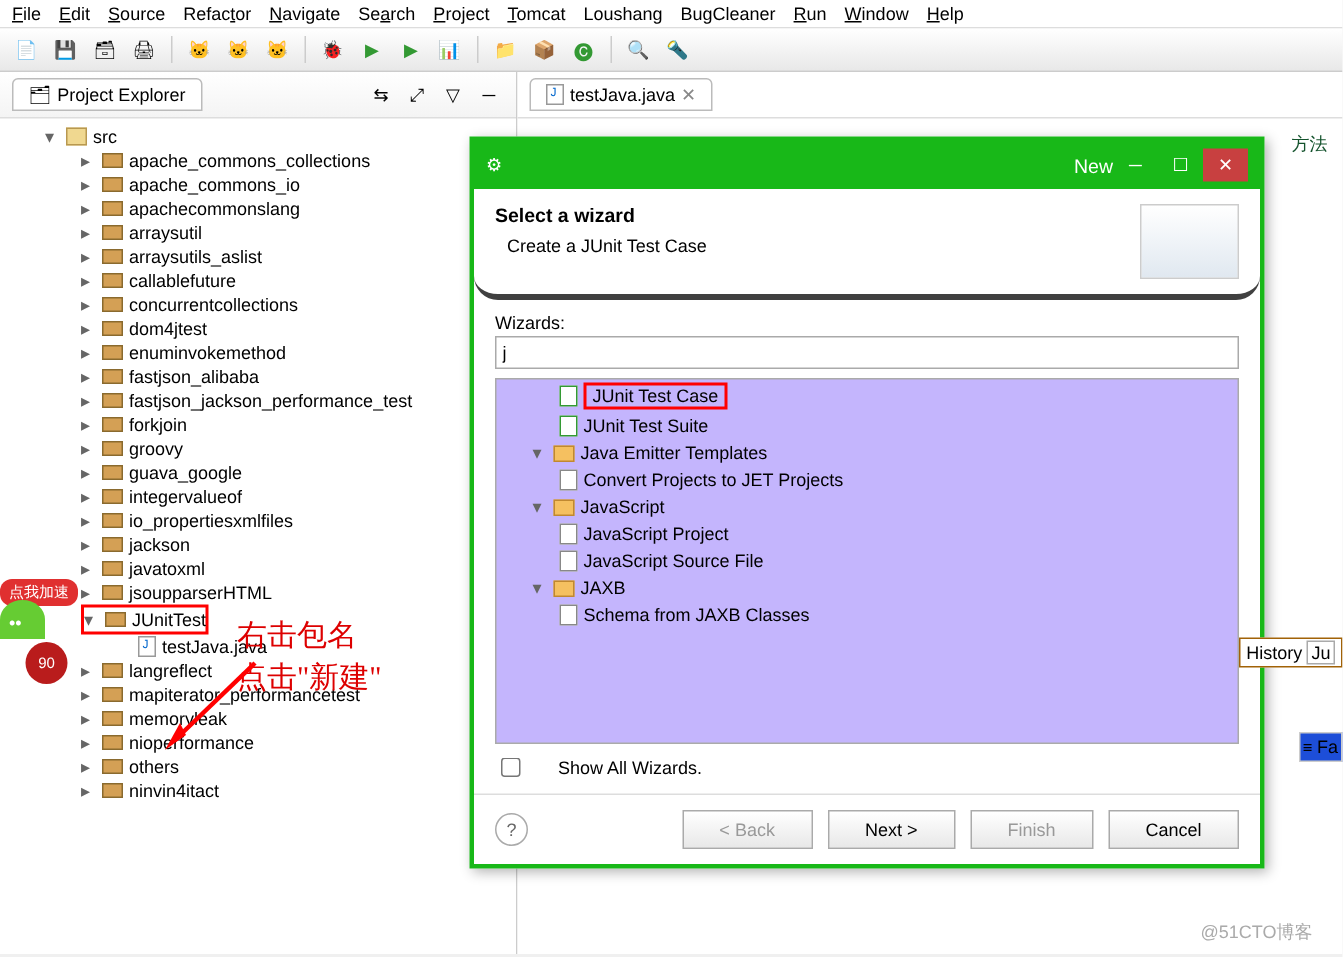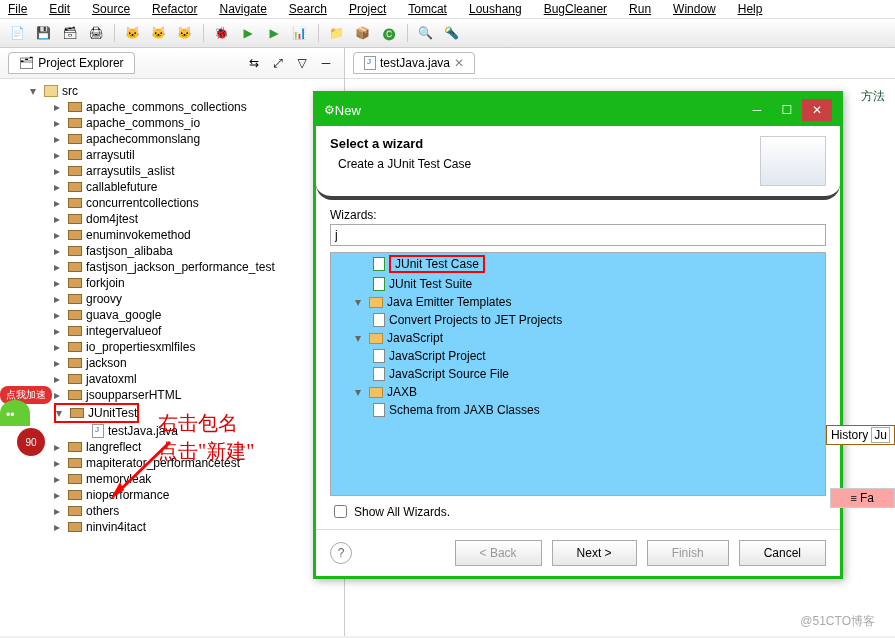--- a/index.html
+++ b/index.html
@@ -1,17 +1,17 @@
 <!DOCTYPE html>
 <html><head>
 <meta charset="utf-8">
 <style>
 * { box-sizing: border-box; font-family: "Segoe UI", Tahoma, sans-serif; font-size: 12px; }
 body { margin: 0; background: #f0f0f0; width: 895px; height: 638px; overflow: hidden; position: relative; }
-.menubar { background: #fff; border-bottom: 1px solid #ddd; padding: 2px 8px; display: flex; gap: 22px; text-decoration: underline; }
+.menubar { background: #fff; border-bottom: 1px solid #ddd; padding: 2px 8px; display: flex; gap: 12px; }
 .menubar span { cursor: default; }
 .menubar span u { text-decoration: underline; }
 .toolbar { background: linear-gradient(#fff,#e8e8e8); border-bottom: 1px solid #ccc; padding: 4px 8px; display: flex; gap: 6px; align-items: center; }
 .tb-btn { width: 20px; height: 20px; display: inline-flex; align-items: center; justify-content: center; }
 .tb-sep { width: 1px; height: 18px; background: #ccc; margin: 0 2px; }
 .main { display: flex; height: calc(100% - 50px); }
 .explorer { width: 345px; background: #fff; border-right: 1px solid #ccc; display: flex; flex-direction: column; }
 .exp-tab { display: flex; align-items: center; padding: 4px 8px; border-bottom: 1px solid #ddd; background: linear-gradient(#fff,#f4f4f4); }
 .exp-tab .title { border: 1px solid #bbb; border-radius: 4px 4px 0 0; padding: 3px 10px; background: #fff; display: flex; align-items: center; gap: 4px; }
 .exp-tab-icons { margin-left: auto; display: flex; gap: 4px; }
@@ -24,39 +24,39 @@
 .src-icon { width: 14px; height: 12px; background: #f0d890; border: 1px solid #b89850; display: inline-block; }
 .java-icon { width: 12px; height: 14px; background: #fff; border: 1px solid #999; display: inline-block; position: relative; }
 .java-icon::after { content: "J"; position: absolute; font-size: 8px; color: #06c; left: 2px; top: 0; }
 .twist { width: 10px; color: #666; }
 .red-box { border: 2px solid red; }
 .editor { flex: 1; background: #fff; position: relative; }
 .editor-tab { padding: 4px 8px; border-bottom: 1px solid #ddd; }
 .editor-tab .tab { border: 1px solid #bbb; border-radius: 4px 4px 0 0; padding: 3px 10px; display: inline-flex; align-items: center; gap: 4px; }
 .dialog { position: absolute; left: 313px; top: 91px; width: 530px; height: 488px; background: #fff; border: 3px solid #18b818; box-shadow: 2px 2px 8px rgba(0,0,0,0.3); display: flex; flex-direction: column; }
 .dlg-title { background: #18b818; color: #fff; padding: 5px 8px; display: flex; align-items: center; }
-.dlg-title .t { flex: 1; text-align: left; font-size: 13px; }
+.dlg-title .t { flex: 1; text-align: right; font-size: 13px; }
 .dlg-ctrl { display: flex; gap: 0; }
 .dlg-ctrl .btn { width: 30px; height: 22px; display: flex; align-items: center; justify-content: center; }
 .dlg-ctrl .close { background: #c84040; color: #fff; }
 .dlg-header { padding: 10px 14px; border-bottom: 4px solid #404040; display: flex; border-radius: 16px; }
 .dlg-header .txt { flex: 1; }
 .dlg-header .ttl { font-weight: bold; font-size: 13px; }
 .dlg-header .sub { margin-top: 6px; padding-left: 8px; }
 .dlg-header .img { width: 66px; height: 50px; background: linear-gradient(#fff,#e0e8f0); border: 1px solid #ccc; }
 .dlg-body { flex: 1; padding: 8px 14px; display: flex; flex-direction: column; }
 .dlg-body label { display: block; margin-bottom: 2px; }
 .filter-input { width: 100%; padding: 3px 4px; border: 1px solid #aaa; font-size: 12px; }
-.wizard-list { flex: 1; border: 1px solid #aaa; margin-top: 6px; overflow: auto; background: #7dd3fc; }
+.wizard-list { flex: 1; border: 1px solid #aaa; margin-top: 6px; overflow: auto; background: #c4b5fd; }
 .wiz-item { display: flex; align-items: center; padding: 2px 4px; gap: 4px; }
 .wiz-item.l1 { padding-left: 24px; }
 .wiz-item.l2 { padding-left: 42px; }
 .folder-icon { width: 14px; height: 11px; background: #f5c060; border: 1px solid #c08830; display: inline-block; }
 .file-icon { width: 12px; height: 14px; background: #fff; border: 1px solid #888; display: inline-block; }
-.showall { margin-top: 6px; display: flex; align-items: center; gap: 4px; }
+.showall { margin-top: 6px; display: flex; align-items: center; gap: 22px; }
 .dlg-footer { border-top: 1px solid #ddd; padding: 10px 14px; display: flex; align-items: center; gap: 10px; }
 .dlg-footer .help { width: 22px; height: 22px; border: 1px solid #aaa; border-radius: 50%; display: flex; align-items: center; justify-content: center; color: #666; }
 .dlg-footer .spacer { flex: 1; }
 .dlg-btn { padding: 5px 24px; border: 1px solid #aaa; background: linear-gradient(#fff,#e8e8e8); }
 .dlg-btn.disabled { color: #999; }
 .anno { position: absolute; color: #d00; font-size: 20px; font-family: "KaiTi","SimSun",serif; pointer-events:none; white-space: nowrap; }
 .mascot { position: absolute; left: 0; top: 400px; width: 40px; height: 50px; }
 .mascot-badge { position: absolute; left: 0; top: 386px; background: #e03030; color: #fff; border-radius: 8px; padding: 2px 6px; font-size: 10px; }
 .mascot-c { width: 28px; height: 28px; background: #b91c1c; border-radius: 50%; color:#fff; font-size:10px; display:flex; align-items:center; justify-content:center; position:absolute; top:28px; left:17px;}
 .watermark { position: absolute; right: 20px; bottom: 8px; color: #aaa; font-size: 12px; }
@@ -361,15 +361,15 @@
 
 <div class="mascot-badge">点我加速</div>
 <div class="mascot">
   <div style="width:30px;height:26px;background:#6c3;border-radius:50% 50% 0 0;position:relative">
       <span style="position:absolute;left:6px;top:8px;color:#fff">••</span>
     </div>
   <div class="mascot-c">90</div>
 </div>
 
 <div style="position:absolute; right:0; top:425px; background:#fff; border:1px solid #a16207; padding:2px 4px; font-size:11px"><span>History</span> <span style="background:#fff;border:1px solid #aaa;padding:0 2px">Ju</span></div>
-<div style="position:absolute; right:0; top:488px; background:#fca5a5; border:1px solid #ccc; padding:2px 20px; font-size:11px">≡ <span>Fa</span></div>
+<div style="position:absolute; right:0; top:488px; background:#1d4ed8; border:1px solid #ccc; padding:2px 2px; font-size:11px">≡ <span>Fa</span></div>
 
 <div class="watermark">@51CTO博客</div>
 
 </body></html>

